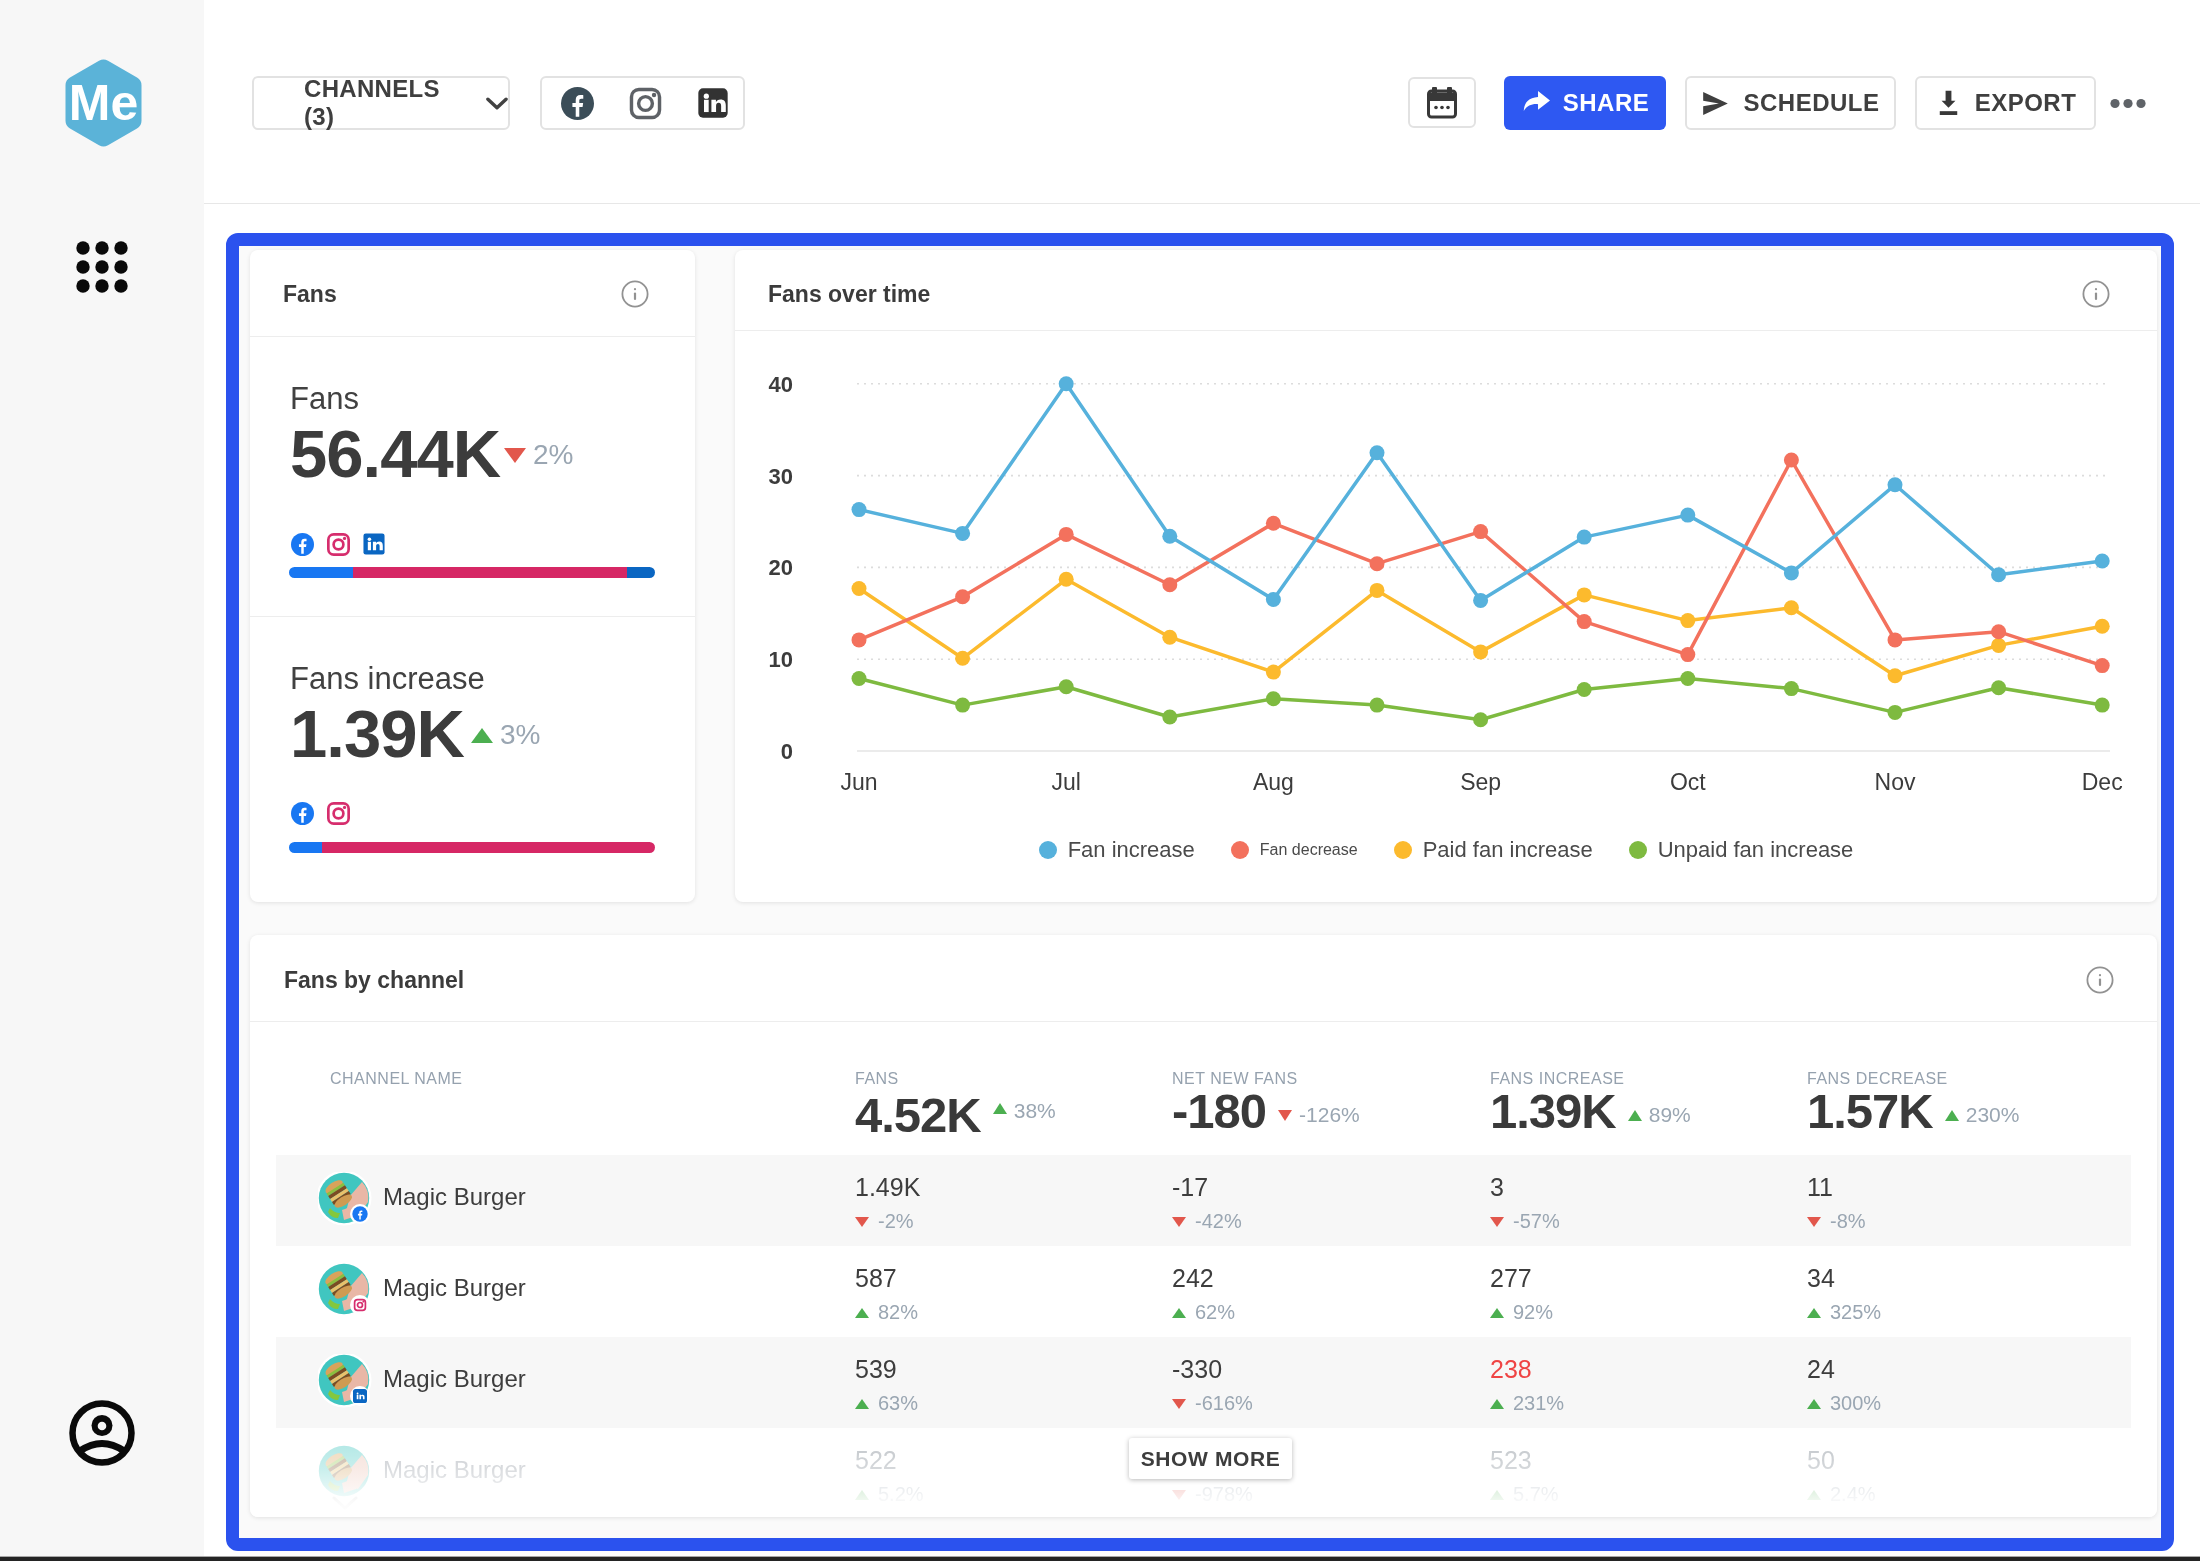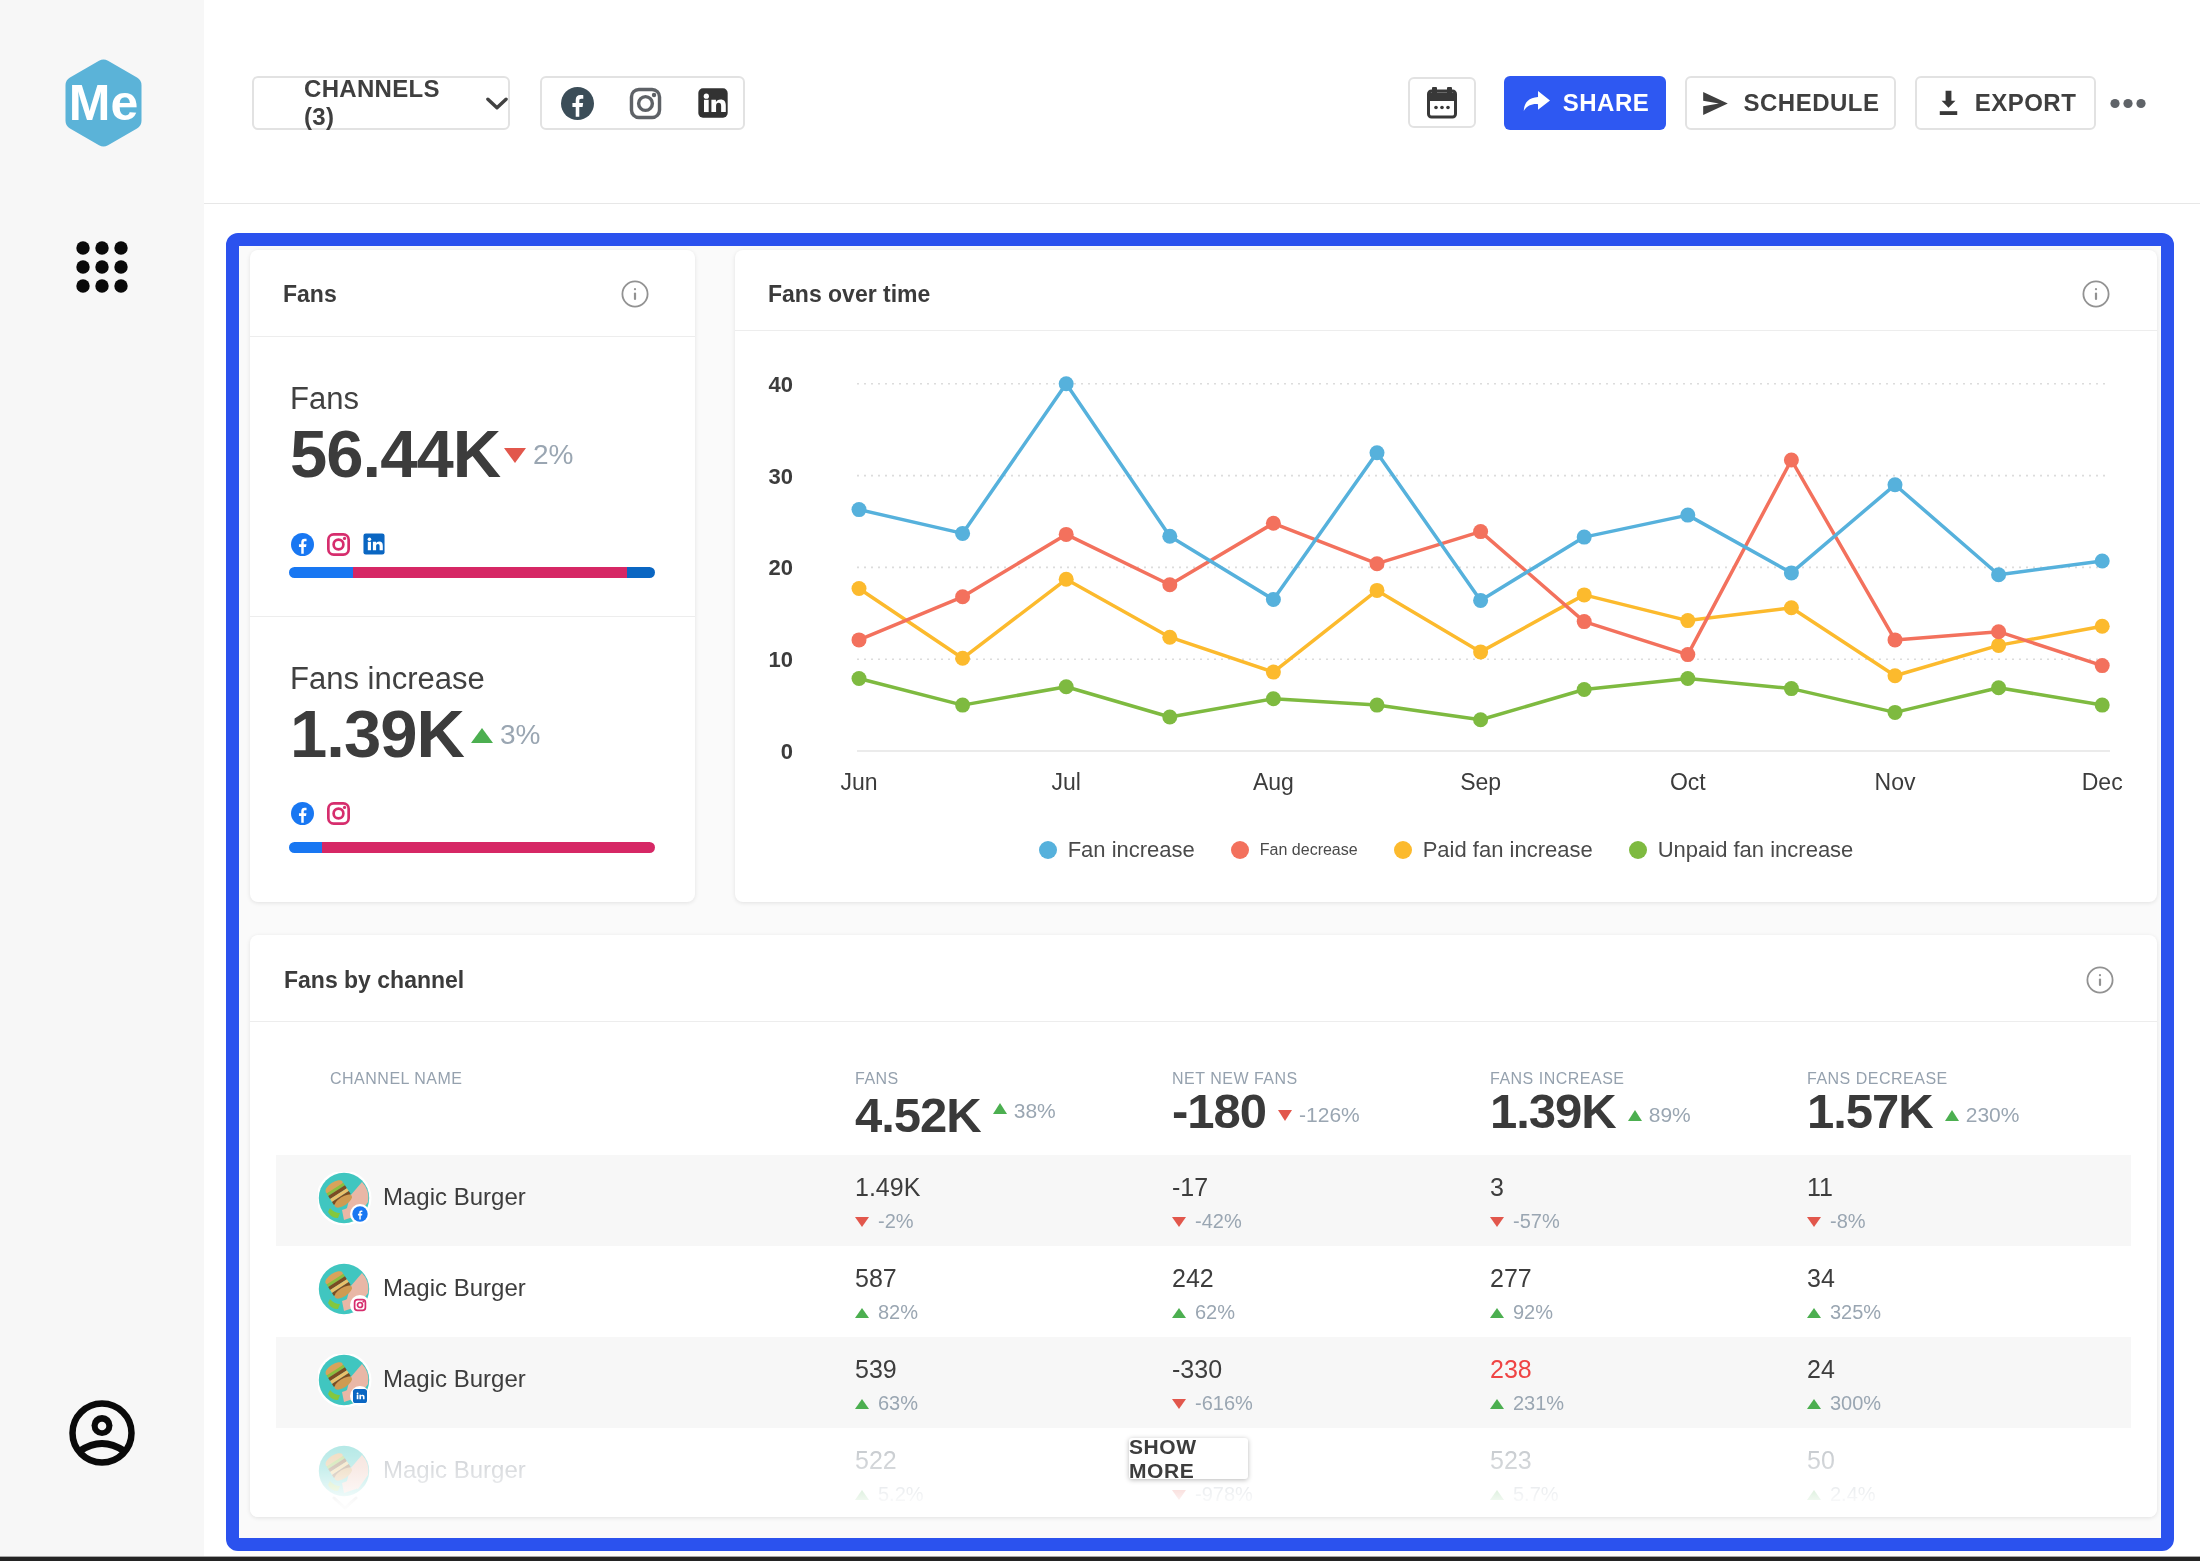--- a/index.html
+++ b/index.html
@@ -483,18 +483,18 @@
     <div class="abs" style="left:1531px; top:18px; font-size:25px; color:#8f979f;">50</div>
       <div class="abs" style="left:1531px; top:55px; display:flex; align-items:center; gap:9px;">
         <span class="stri-up"></span>
         <span style="font-size:20px; color:#9aa6b2;">2.4%</span>
       </div>
     <svg class="abs" style="left:56px; top:68px;" width="26" height="14" viewBox="0 0 26 14">
         <polyline points="2,2 13,12 24,2" fill="none" stroke="#b5b5b5" stroke-width="3" stroke-linecap="round"></polyline>
       </svg>
   </div>
   <div class="abs" style="left:0; top:493px; width:1907px; height:89px; background:linear-gradient(rgba(255,255,255,0.38), rgba(255,255,255,0.62) 45%, rgba(255,255,255,0.95) 85%, #ffffff 100%);"></div>
-  <div class="abs" style="left:879px; top:503px; width:119px; height:41px; background:#fff; border-radius:3px; box-shadow:0 1px 5px rgba(0,0,0,0.28); display:flex; align-items:center; justify-content:center;">
+  <div class="abs" style="left:879px; top:503px; width:163px; height:41px; background:#fff; border-radius:3px; box-shadow:0 1px 5px rgba(0,0,0,0.28); display:flex; align-items:center; justify-content:center;">
     <span style="font-size:21px; font-weight:700; color:#3d3d3d; letter-spacing:0.6px;">SHOW MORE</span>
   </div>
 </div>
 
 <div class="abs" style="left:0; top:1556px; width:2200px; height:5px; background:linear-gradient(#a7a7a7 0 1px, #242424 1px 100%);"></div>
 
 </body></html>

